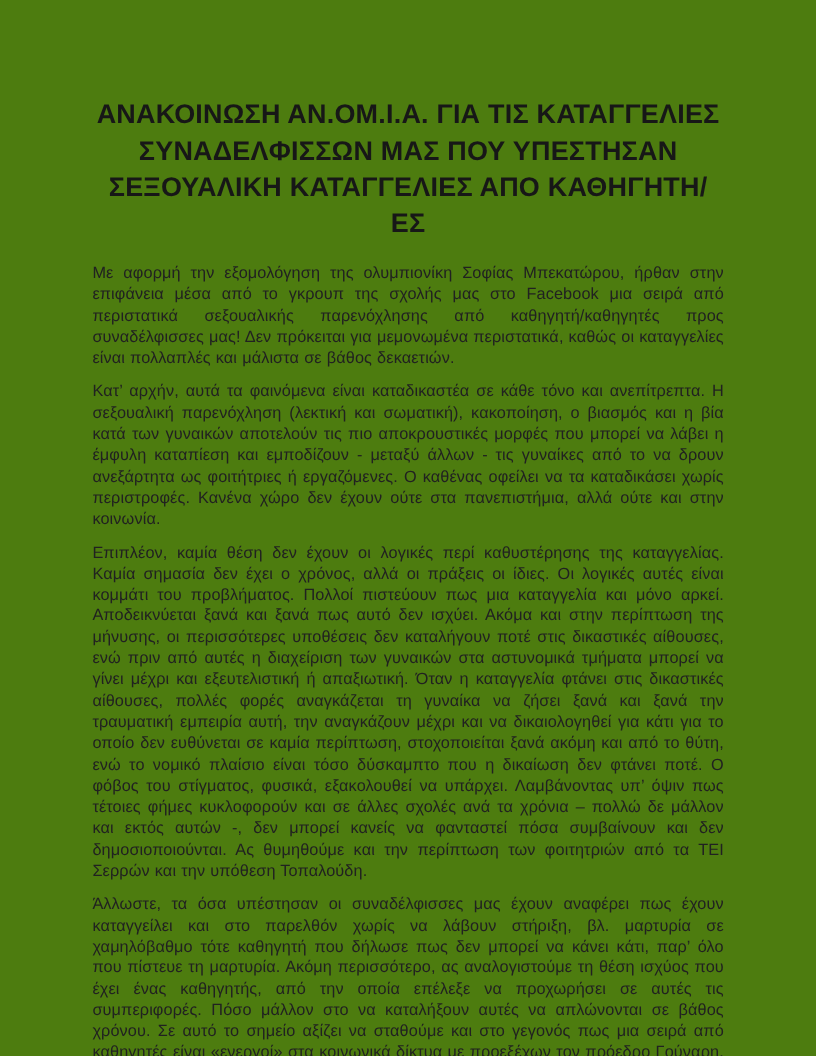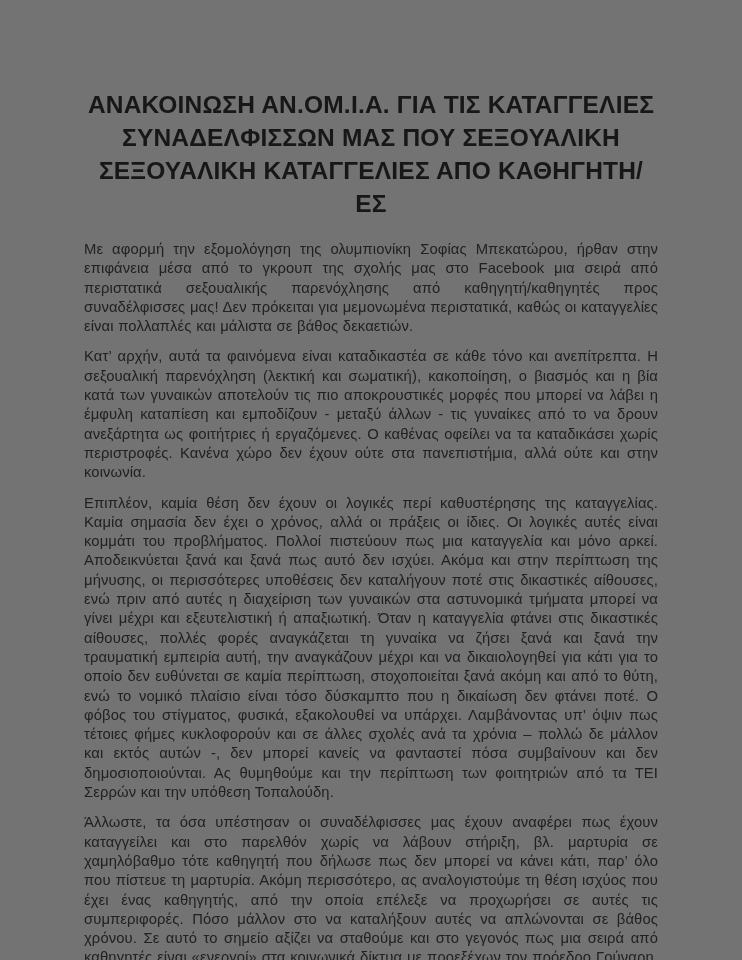--- a/index.html
+++ b/index.html
@@ -11,21 +11,21 @@
     width: 742px;
     height: 960px;
     font-family: "Liberation Sans", sans-serif;
     color: #1e1e1e;
     overflow: hidden;
   }
   .page {
     box-sizing: border-box;
     width: 742px;
     height: 960px;
-    background: #737373;
+    background: #4d7c0f;
     padding: 58px 84px 0 84px;
   }
   .doc-title {
     margin: 30px auto 20px auto;
     font-size: 24.5px;
     font-weight: 700;
     line-height: 33px;
     text-align: center;
     letter-spacing: 0.2px;
     color: #171717;
@@ -40,21 +40,21 @@
     color: #212121;
   }
 </style>
 </head>
 <body>
 
 <div class="page">
 
   <h1 class="doc-title">
     <div>ΑΝΑΚΟΙΝΩΣΗ ΑΝ.ΟΜ.Ι.Α. ΓΙΑ ΤΙΣ ΚΑΤΑΓΓΕΛΙΕΣ</div>
-    <div>ΣΥΝΑΔΕΛΦΙΣΣΩΝ ΜΑΣ ΠΟΥ ΣΕΞΟΥΑΛΙΚΗ</div>
+    <div>ΣΥΝΑΔΕΛΦΙΣΣΩΝ ΜΑΣ ΠΟΥ ΥΠΕΣΤΗΣΑΝ</div>
     <div>ΣΕΞΟΥΑΛΙΚΗ ΚΑΤΑΓΓΕΛΙΕΣ ΑΠΟ ΚΑΘΗΓΗΤΗ/ΕΣ</div>
   </h1>
 
   <div class="doc-body">
     <p>Με αφορμή την εξομολόγηση της ολυμπιονίκη Σοφίας Μπεκατώρου, ήρθαν στην επιφάνεια μέσα από το γκρουπ της σχολής μας στο Facebook μια σειρά από περιστατικά σεξουαλικής παρενόχλησης από καθηγητή/καθηγητές προς συναδέλφισσες μας! Δεν πρόκειται για μεμονωμένα περιστατικά, καθώς οι καταγγελίες είναι πολλαπλές και μάλιστα σε βάθος δεκαετιών.</p>
     <p>Κατ’ αρχήν, αυτά τα φαινόμενα είναι καταδικαστέα σε κάθε τόνο και ανεπίτρεπτα. Η σεξουαλική παρενόχληση (λεκτική και σωματική), κακοποίηση, ο βιασμός και η βία κατά των γυναικών αποτελούν τις πιο αποκρουστικές μορφές που μπορεί να λάβει η έμφυλη καταπίεση και εμποδίζουν - μεταξύ άλλων - τις γυναίκες από το να δρουν ανεξάρτητα ως φοιτήτριες ή εργαζόμενες. Ο καθένας οφείλει να τα καταδικάσει χωρίς περιστροφές. Κανένα χώρο δεν έχουν ούτε στα πανεπιστήμια, αλλά ούτε και στην κοινωνία.</p>
     <p>Επιπλέον, καμία θέση δεν έχουν οι λογικές περί καθυστέρησης της καταγγελίας. Καμία σημασία δεν έχει ο χρόνος, αλλά οι πράξεις οι ίδιες. Οι λογικές αυτές είναι κομμάτι του προβλήματος. Πολλοί πιστεύουν πως μια καταγγελία και μόνο αρκεί. Αποδεικνύεται ξανά και ξανά πως αυτό δεν ισχύει. Ακόμα και στην περίπτωση της μήνυσης, οι περισσότερες υποθέσεις δεν καταλήγουν ποτέ στις δικαστικές αίθουσες, ενώ πριν από αυτές η διαχείριση των γυναικών στα αστυνομικά τμήματα μπορεί να γίνει μέχρι και εξευτελιστική ή απαξιωτική. Όταν η καταγγελία φτάνει στις δικαστικές αίθουσες, πολλές φορές αναγκάζεται τη γυναίκα να ζήσει ξανά και ξανά την τραυματική εμπειρία αυτή, την αναγκάζουν μέχρι και να δικαιολογηθεί για κάτι για το οποίο δεν ευθύνεται σε καμία περίπτωση, στοχοποιείται ξανά ακόμη και από το θύτη, ενώ το νομικό πλαίσιο είναι τόσο δύσκαμπτο που η δικαίωση δεν φτάνει ποτέ. Ο φόβος του στίγματος, φυσικά, εξακολουθεί να υπάρχει. Λαμβάνοντας υπ’ όψιν πως τέτοιες φήμες κυκλοφορούν και σε άλλες σχολές ανά τα χρόνια – πολλώ δε μάλλον και εκτός αυτών -, δεν μπορεί κανείς να φανταστεί πόσα συμβαίνουν και δεν δημοσιοποιούνται. Ας θυμηθούμε και την περίπτωση των φοιτητριών από τα ΤΕΙ Σερρών και την υπόθεση Τοπαλούδη.</p>
     <p>Άλλωστε, τα όσα υπέστησαν οι συναδέλφισσες μας έχουν αναφέρει πως έχουν καταγγείλει και στο παρελθόν χωρίς να λάβουν στήριξη, βλ. μαρτυρία σε χαμηλόβαθμο τότε καθηγητή που δήλωσε πως δεν μπορεί να κάνει κάτι, παρ’ όλο που πίστευε τη μαρτυρία. Ακόμη περισσότερο, ας αναλογιστούμε τη θέση ισχύος που έχει ένας καθηγητής, από την οποία επέλεξε να προχωρήσει σε αυτές τις συμπεριφορές. Πόσο μάλλον στο να καταλήξουν αυτές να απλώνονται σε βάθος χρόνου. Σε αυτό το σημείο αξίζει να σταθούμε και στο γεγονός πως μια σειρά από καθηγητές είναι «ενεργοί» στα κοινωνικά δίκτυα με προεξέχων τον πρόεδρο Γούναρη. Σήμερα που έχουν έρθει στο φως</p>
   </div>
 

